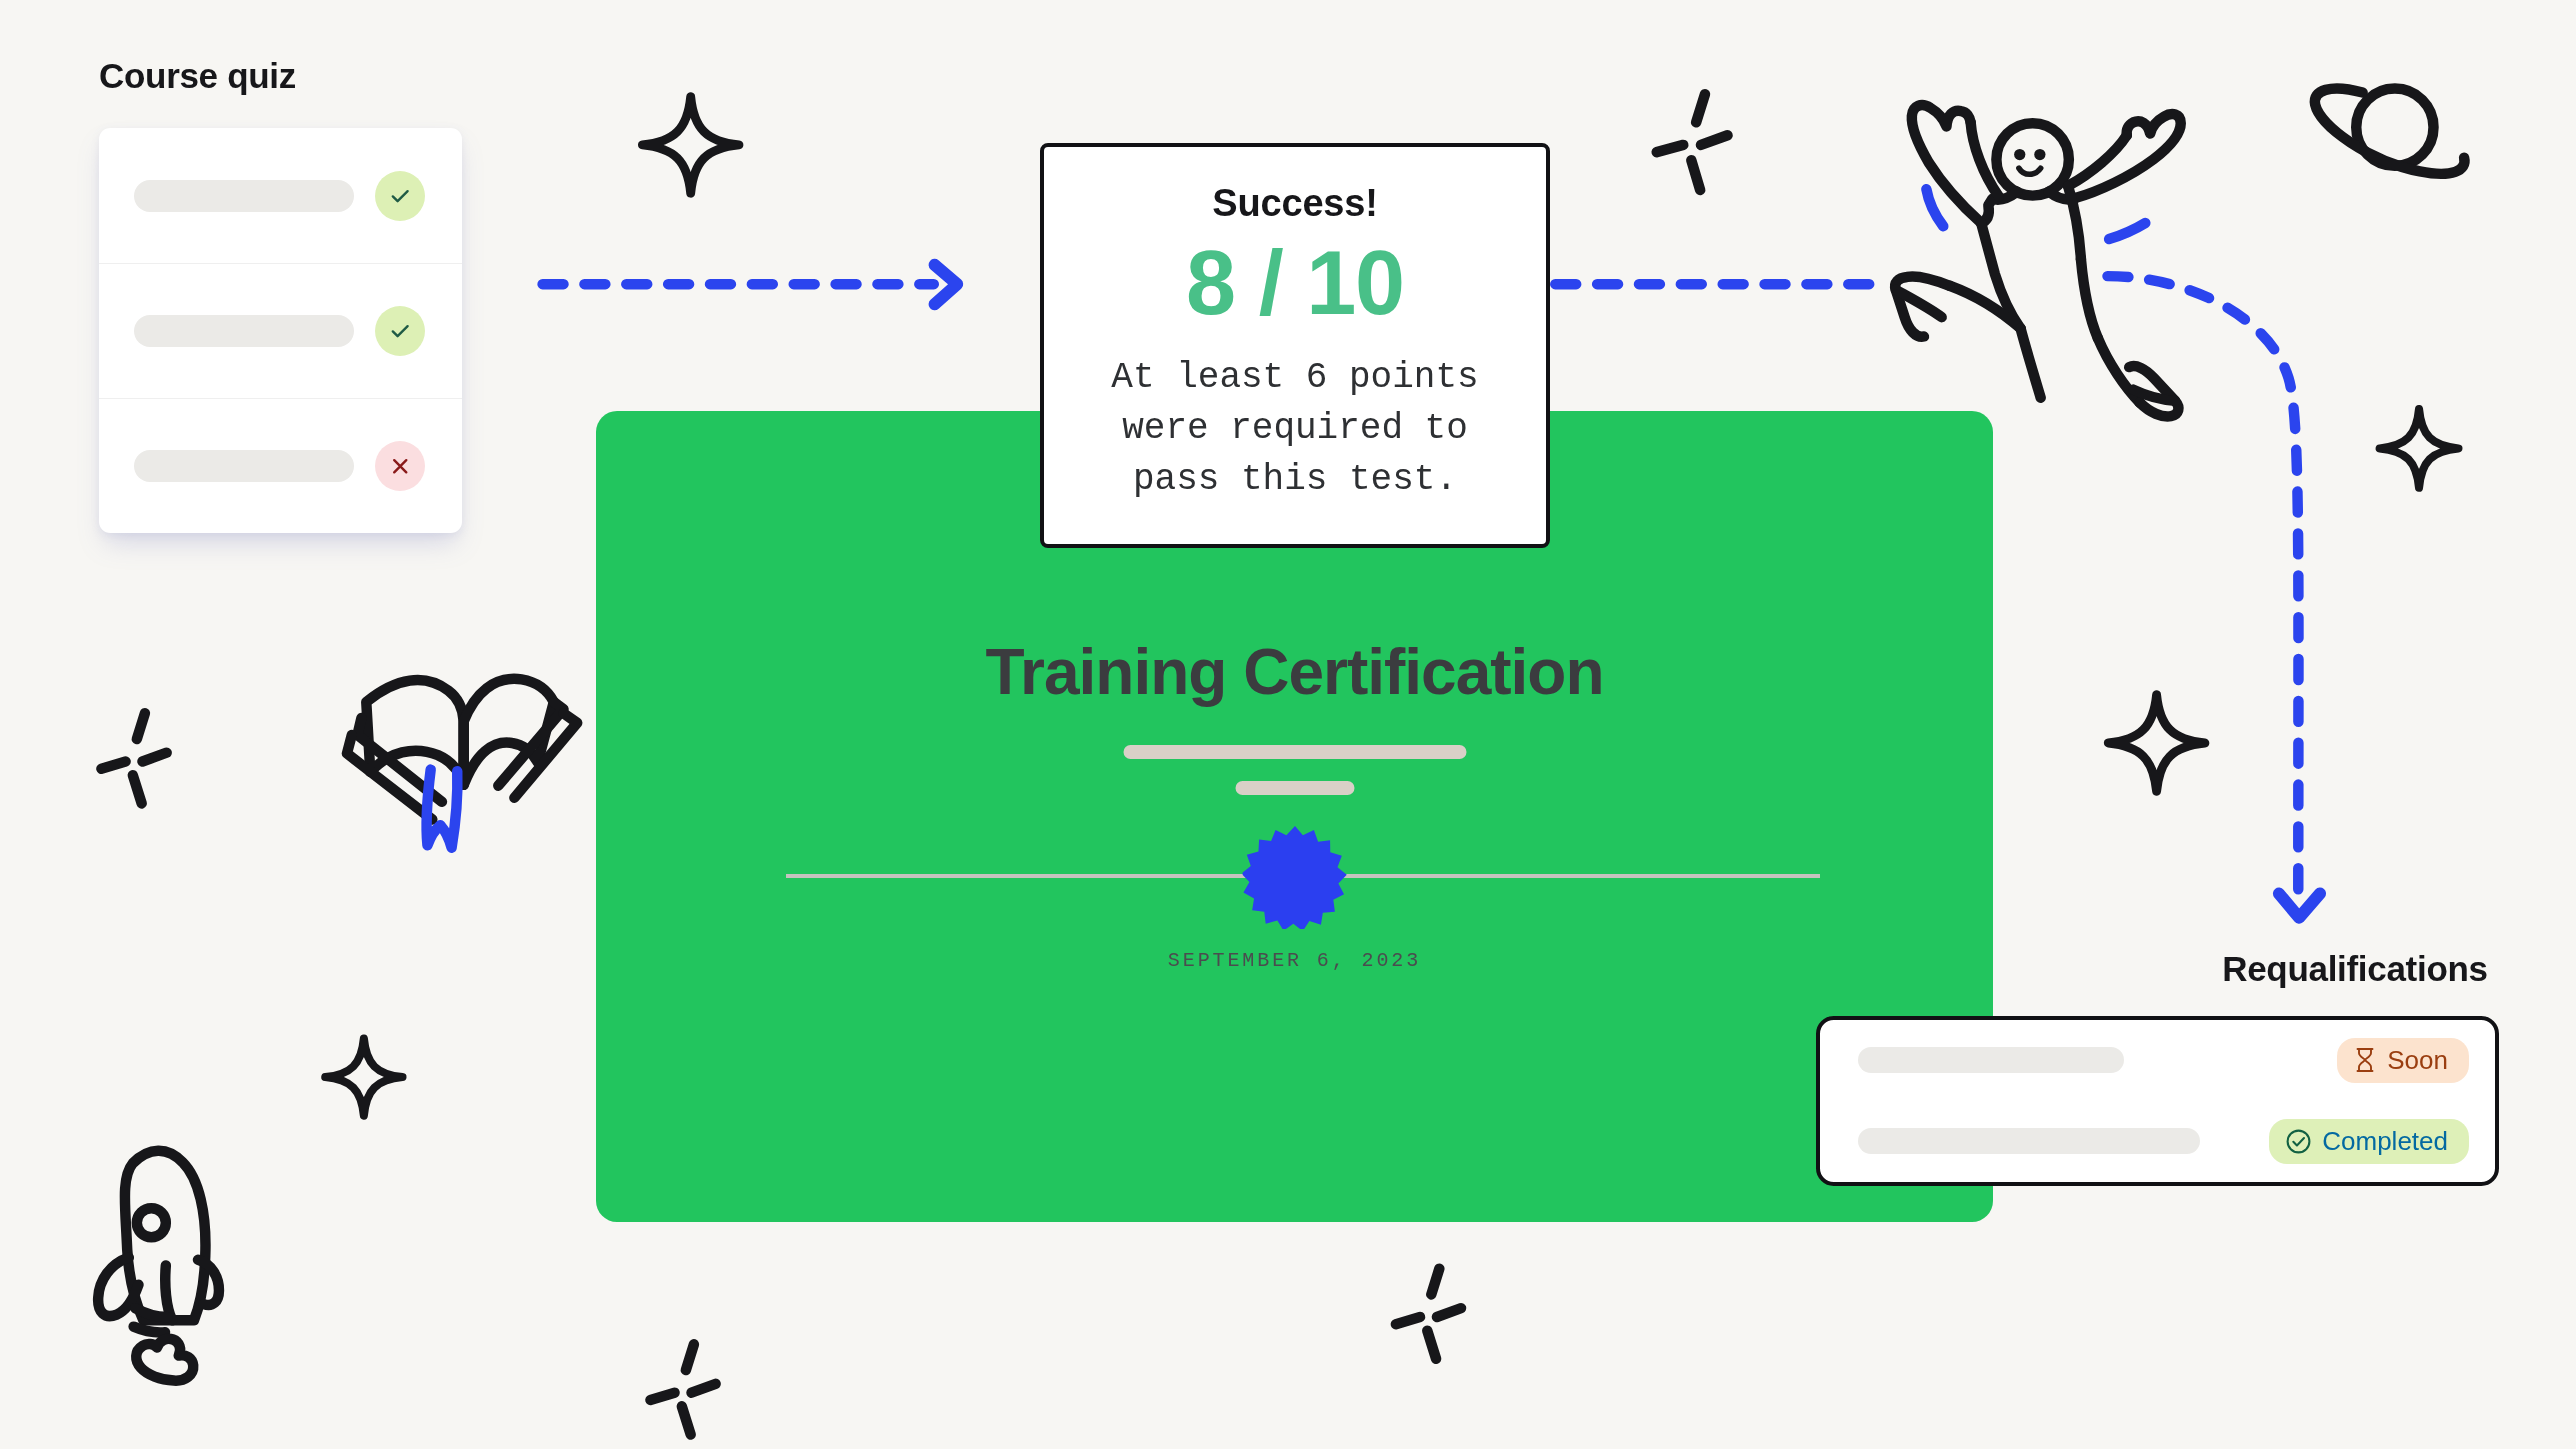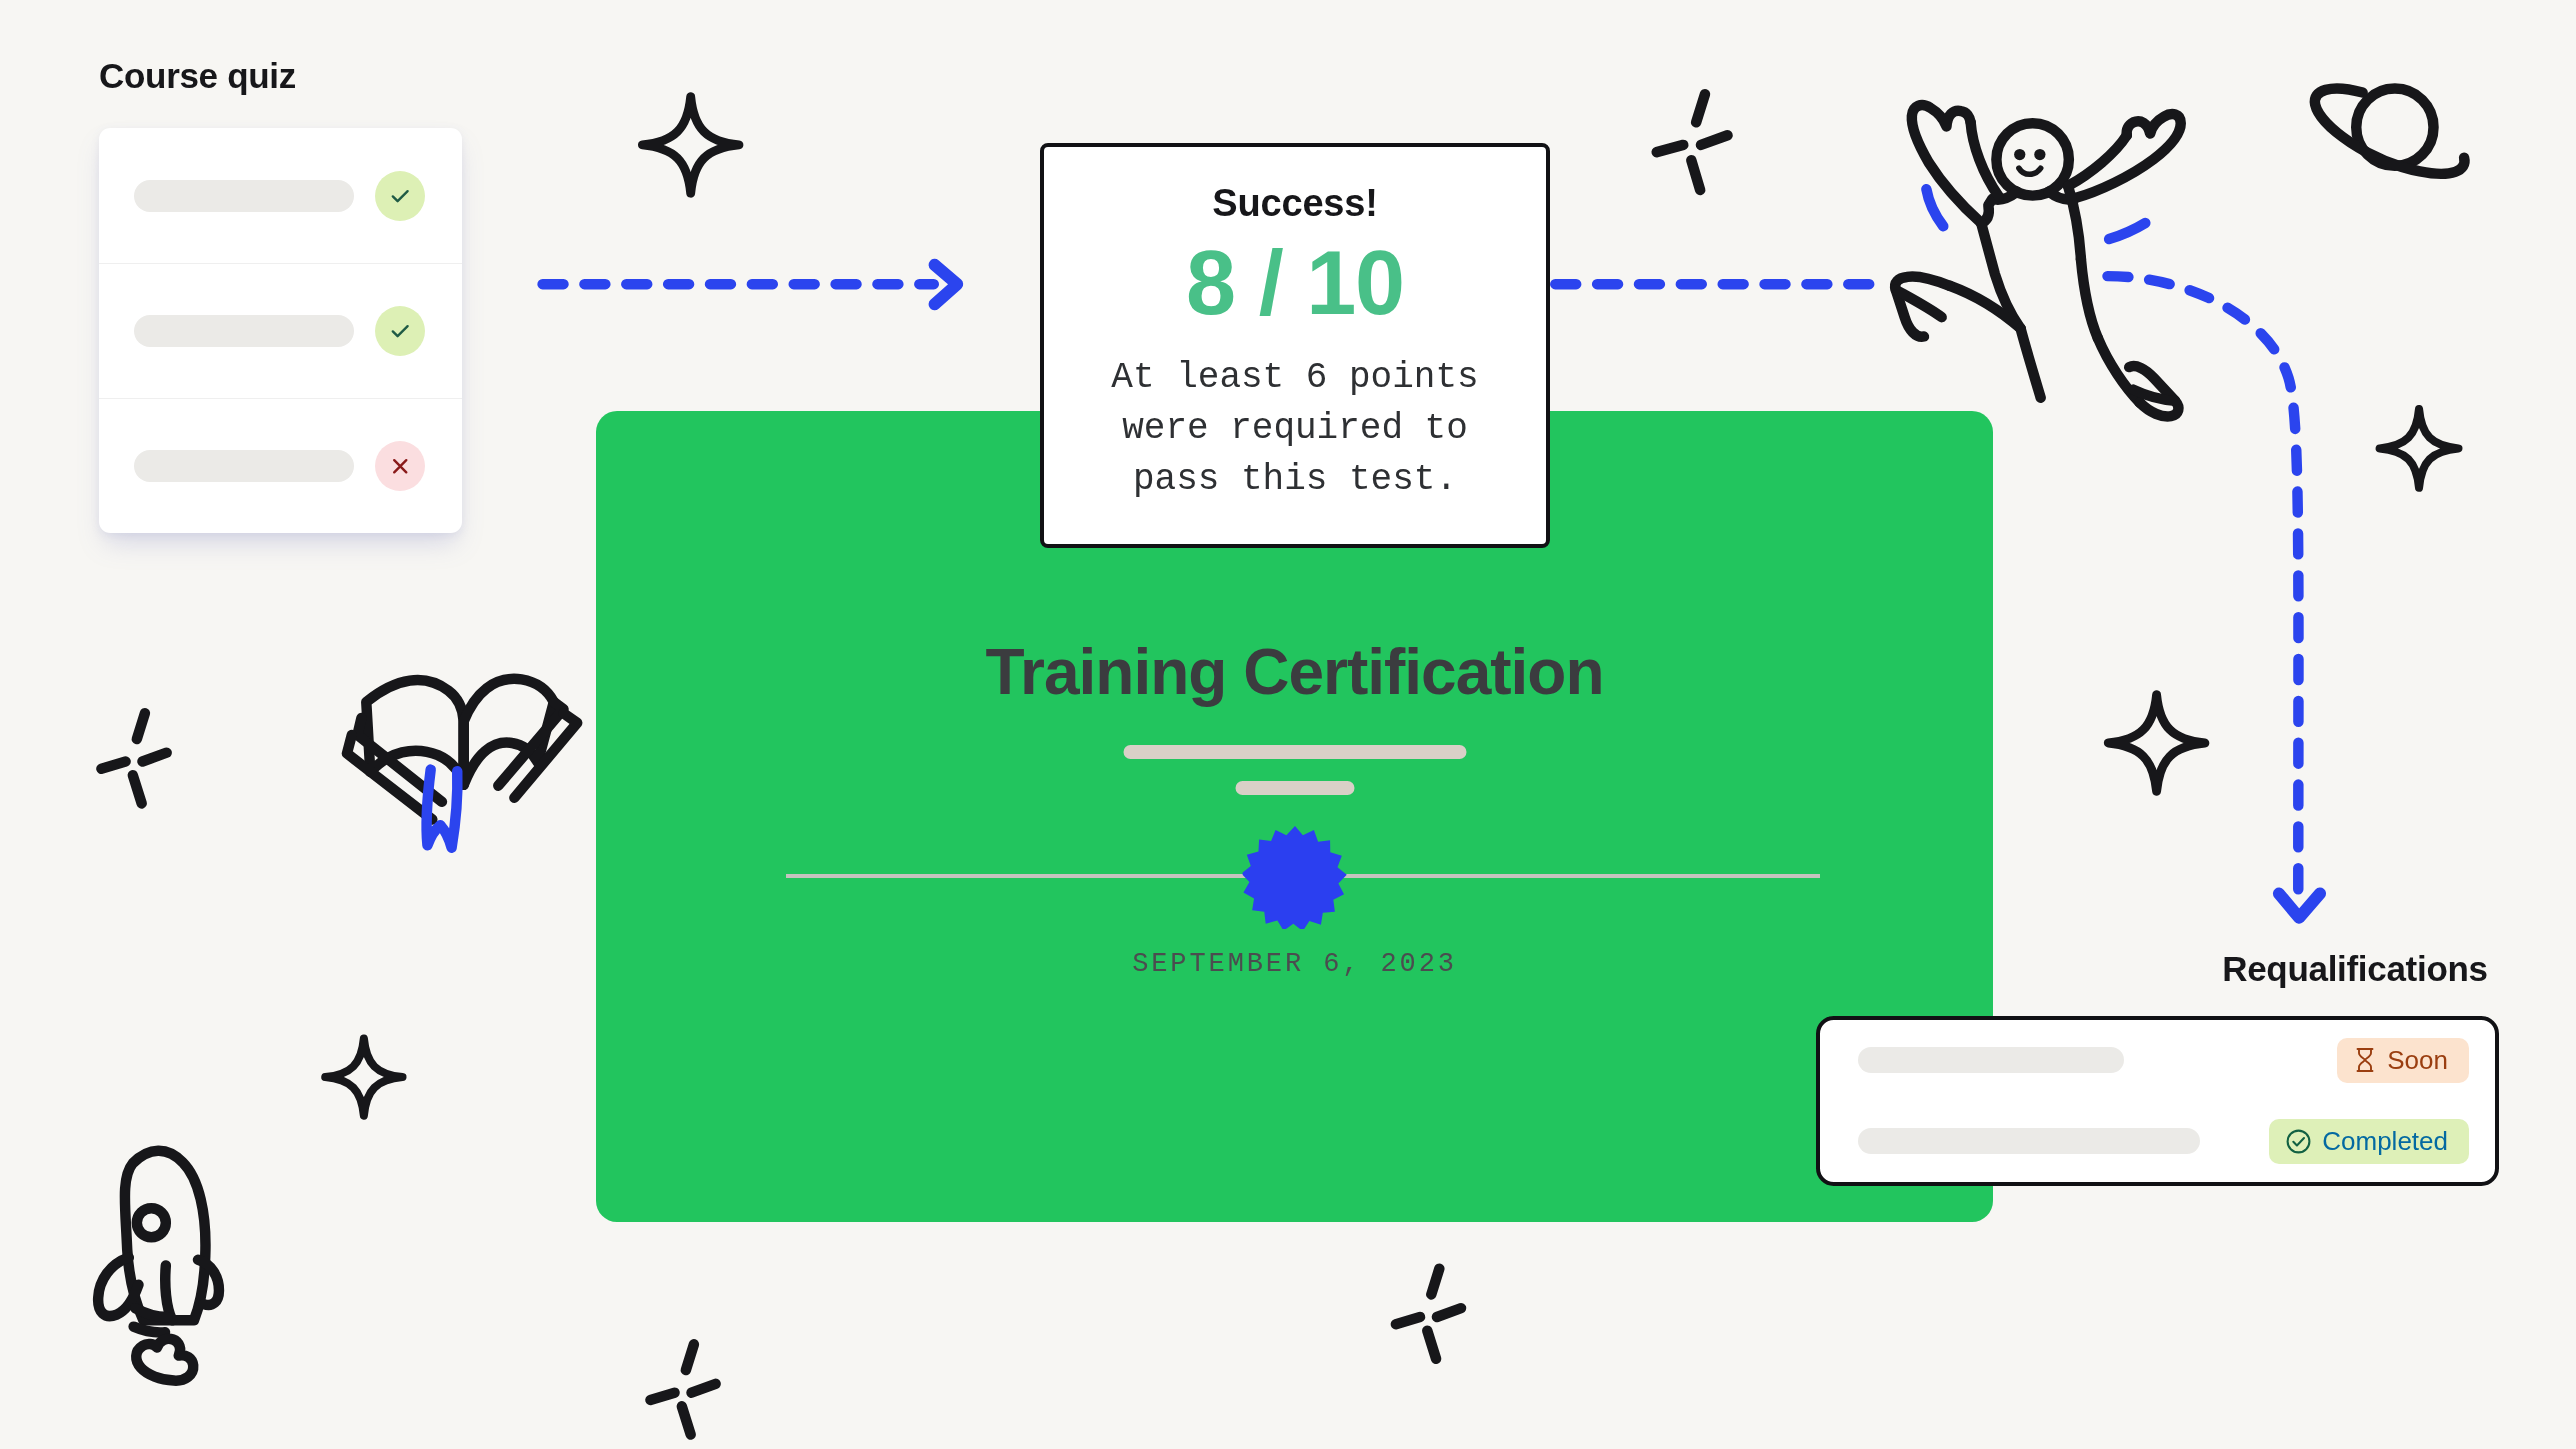--- a/index.html
+++ b/index.html
@@ -162,21 +162,21 @@
     transform: translateX(-50%);
     width: 105px;
     height: 105px;
   }
   #cert-date {
     position: absolute;
     top: 538px;
     left: 0; right: 0;
     text-align: center;
     font-family: "Liberation Mono", monospace;
-    font-size: 27px;
+    font-size: 20px;
     letter-spacing: 2.9px;
     color: #4B4C4F;
   }
 
   
   #requalifications-section {
     position: absolute;
     left: 1796px;
     top: 949px;
     z-index: 25;
@@ -205,21 +205,21 @@
   .requal-row-bar {
     height: 26px;
     border-radius: 13px;
     background: #EBEAE7;
     flex: none;
   }
   .requal-pill {
     display: flex;
     align-items: center;
     gap: 10.5px;
-    border-radius: 10px;
+    border-radius: 18px;
     padding: 7.2px 21px 7.2px 16px;
     font-size: 26px;
     white-space: nowrap;
     flex: none;
   }
   .requal-pill.soon {
     background: #FCE3CE;
     color: #9A3E10;
   }
   .requal-pill.completed {

